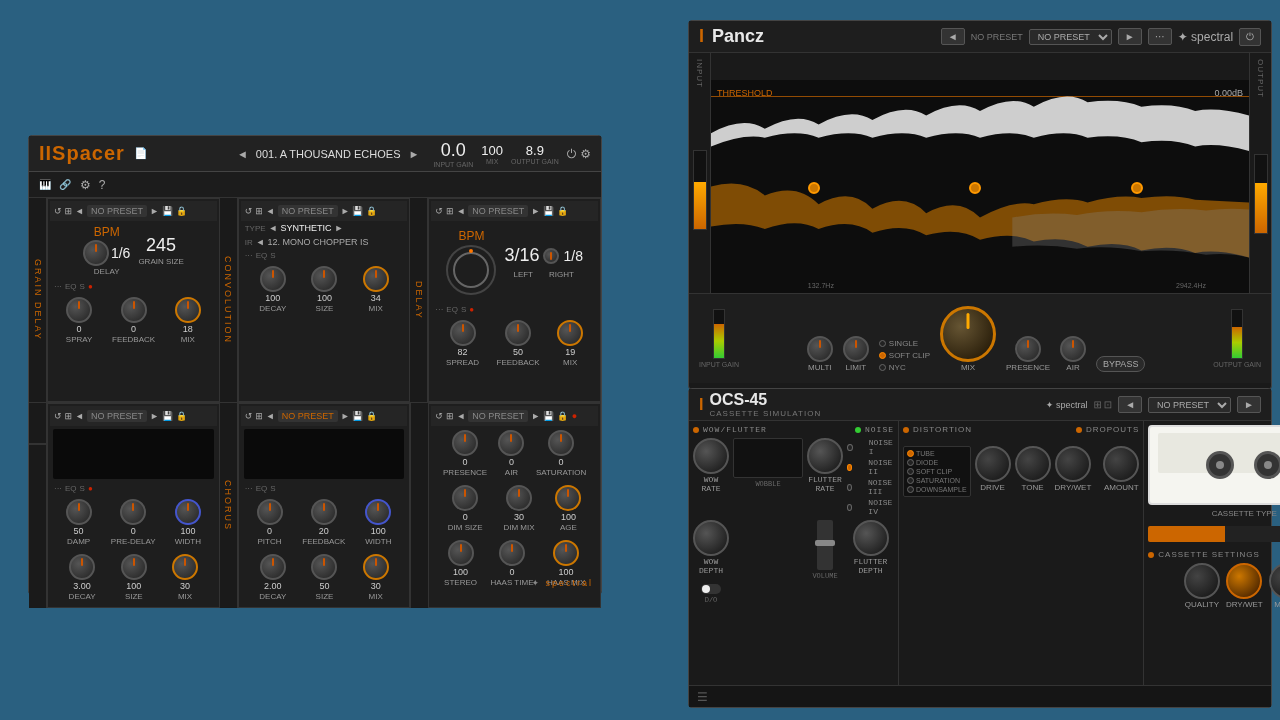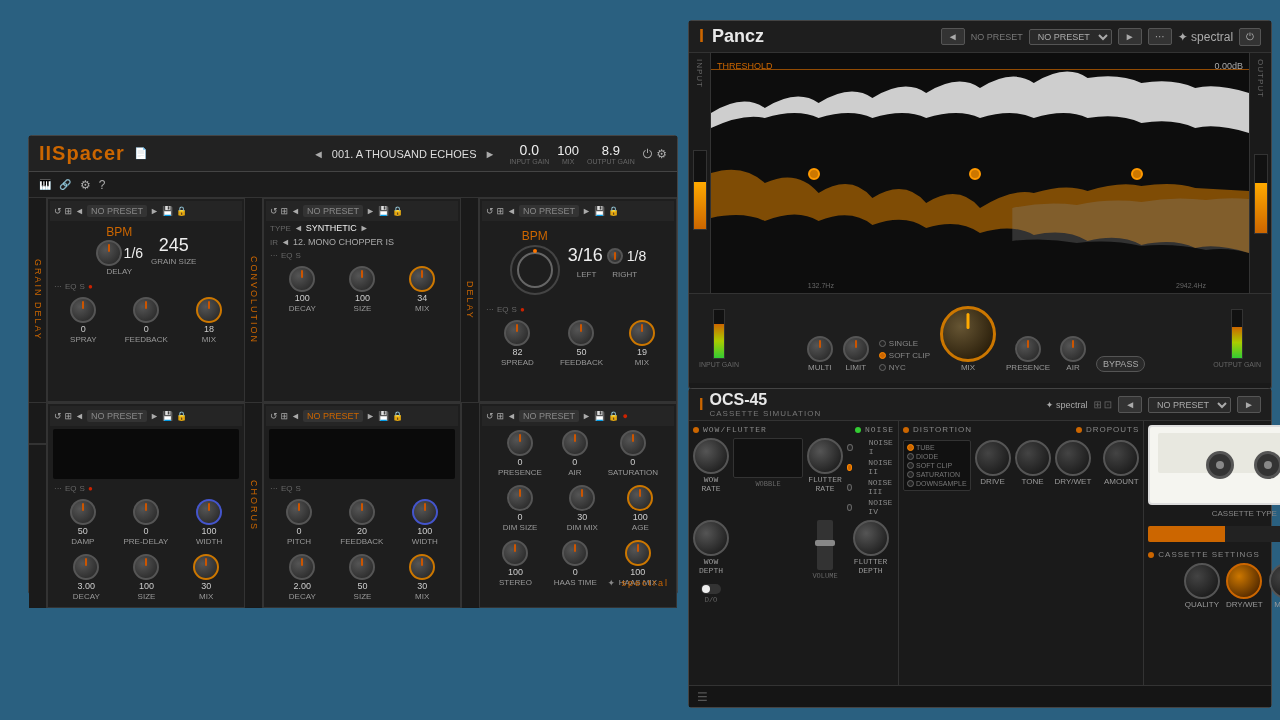--- a/index.html
+++ b/index.html
@@ -10,21 +10,21 @@
       font-family: Arial, sans-serif;
       overflow: hidden;
       position: relative;
     }
 
     
     .spacer-window {
       position: absolute;
       left: 28px;
       top: 135px;
-      width: 650px;
+      width: 574px;
       height: 460px;
       background: #000000;
       border: 1px solid #444;
       border-radius: 4px;
     }
     .spacer-header {
       background: #222;
       height: 36px;
       display: flex;
       align-items: center;
@@ -210,20 +210,21 @@
       cursor: pointer;
       border-radius: 2px;
     }
 
     
     .waveform-display {
       flex: 1;
       background: #0d0d0d;
       position: relative;
       overflow: hidden;
+      margin-top: 27px;
     }
     .threshold-line {
       position: absolute;
       top: 16px;
       left: 0;
       right: 0;
       height: 1px;
       background: #cc6600;
       opacity: 0.7;
     }
@@ -540,21 +541,21 @@
     </div>
 
     <div style="margin-left:auto;display:flex;align-items:center;gap:4px;">
       <button class="spacer-nav-btn">◄</button>
       <span class="spacer-preset-name">001. A THOUSAND ECHOES</span>
       <button class="spacer-nav-btn">►</button>
     </div>
 
     <div style="margin-left:10px;display:flex;gap:8px;align-items:center;">
       <div style="display:flex;flex-direction:column;align-items:center;">
-        <span style="color:#eee;font-size:14px;">0.0</span>
+        <span style="color:#eee;font-size:18px;">0.0</span>
         <span style="color:#666;font-size:7px;">INPUT GAIN</span>
       </div>
       <div style="display:flex;flex-direction:column;align-items:center;">
         <span style="color:#eee;font-size:13px;">100</span>
         <span style="color:#666;font-size:7px;">MIX</span>
       </div>
       <div style="display:flex;flex-direction:column;align-items:center;">
         <span style="color:#eee;font-size:13px;">8.9</span>
         <span style="color:#666;font-size:7px;">OUTPUT GAIN</span>
       </div>
@@ -1139,21 +1140,21 @@
         </div>
 
         <div style="display:flex;flex-direction:column;align-items:center;gap:2px;">
           <div class="toggle-switch"></div>
           <span style="font-size:7px;color:#666;">D/O</span>
         </div>
       </div>
     </div>
 
     <div style="border-right:1px solid #333;padding:4px;display:flex;flex-direction:column;gap:4px;">
-      <div style="display:flex;align-items:center;gap:4px;margin-bottom:2px;">
+      <div style="display:flex;align-items:center;gap:4px;margin-bottom:8px;">
         <div class="led orange"></div>
         <span style="font-size:8px;color:#888;letter-spacing:1px;">DISTORTION</span>
         <div style="margin-left:auto;display:flex;align-items:center;gap:4px;">
           <div class="led orange"></div>
           <span style="font-size:8px;color:#888;letter-spacing:1px;">DROPOUTS</span>
         </div>
       </div>
       <div style="display:flex;gap:4px;align-items:flex-start;">
 
         <div style="display:flex;flex-direction:column;gap:2px;font-size:7px;color:#777;background:#111;padding:3px;border-radius:2px;border:1px solid #333;">

